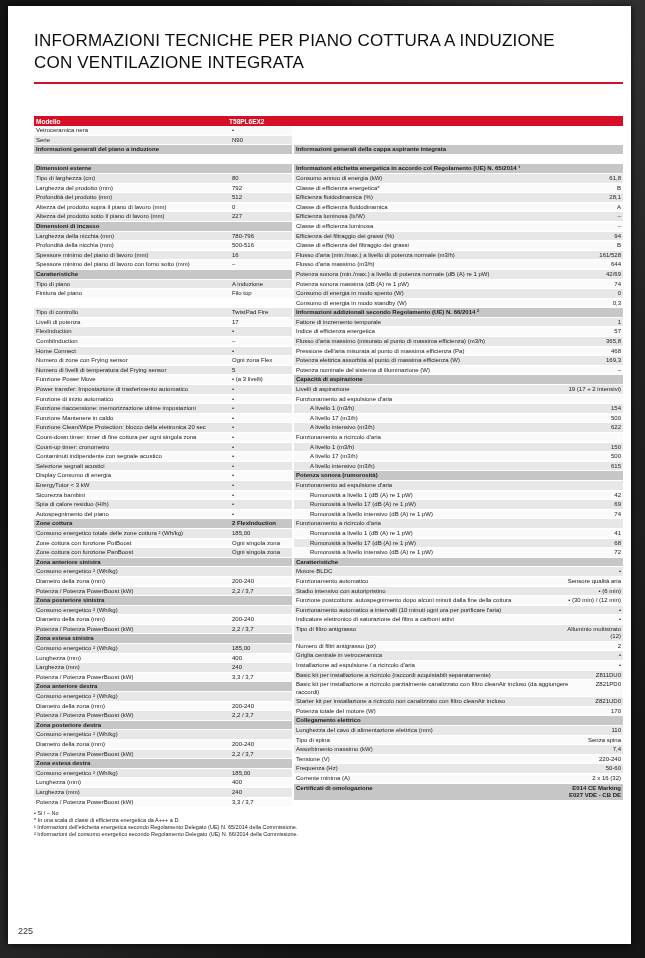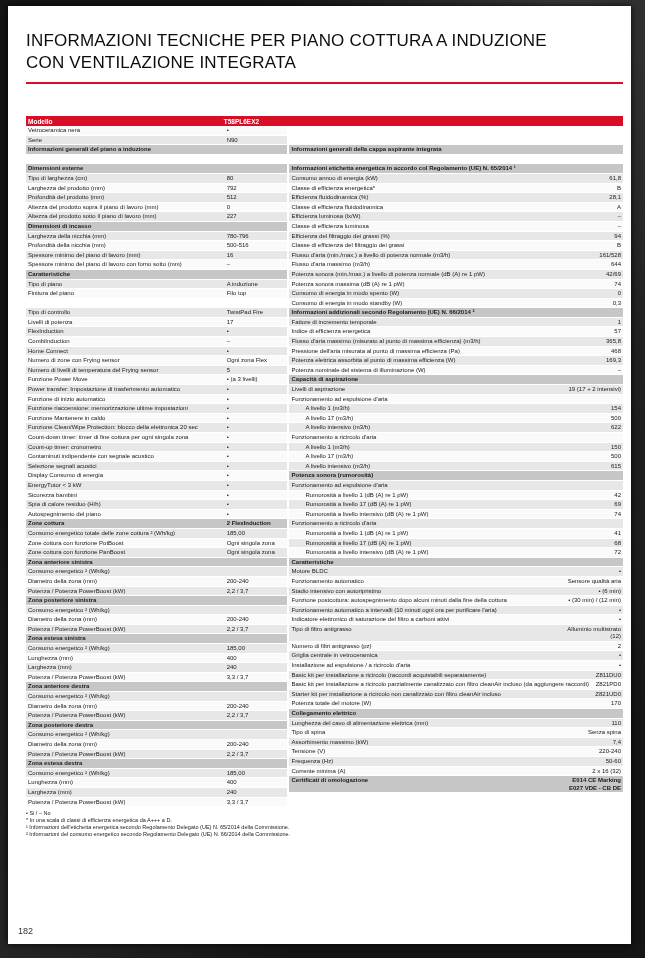--- a/index.html
+++ b/index.html
@@ -9,21 +9,21 @@
     font-family:"Liberation Sans", sans-serif;
     background:
       radial-gradient(ellipse at 88% 1%, rgba(140,140,140,.30), transparent 38%),
       radial-gradient(ellipse at 1% 99%, rgba(110,110,110,.18), transparent 32%),
       radial-gradient(ellipse at 99% 55%, rgba(90,90,90,.14), transparent 26%),
       #151515;
   }
   .page{
     position:absolute; left:8px; top:6px; right:14px; bottom:14px;
     background:#ffffff; box-shadow:0 0 7px rgba(0,0,0,.85);
-    padding:24px 8px 0 18px; box-sizing:border-box;
+    padding:24px 8px 0 26px; box-sizing:border-box;
   }
   h1.title{
     margin:0; font-weight:400; color:#0d0d0d;
     font-size:17px; line-height:22px; letter-spacing:.2px;
     white-space:pre-line;
     border-bottom:2px solid var(--red);
     padding-bottom:8px;
     margin-bottom:32px;
   }
   .spec-table{width:100%;}
@@ -642,14 +642,14 @@
     </div>
   </div>
 
   <div class="footnotes">
     <div>• Si / – No</div>
     <div>* In una scala di classi di efficienza energetica da A+++ a D.</div>
     <div>¹ Informazioni dell'etichetta energetica secondo Regolamento Delegato (UE) N. 65/2014 della Commissione.</div>
     <div>² Informazioni del consumo energetico secondo Regolamento Delegato (UE) N. 66/2014 della Commissione.</div>
   </div>
 
-  <div class="page-number">182</div>
+  <div class="page-number">225</div>
 </div>
 
 </body></html>

